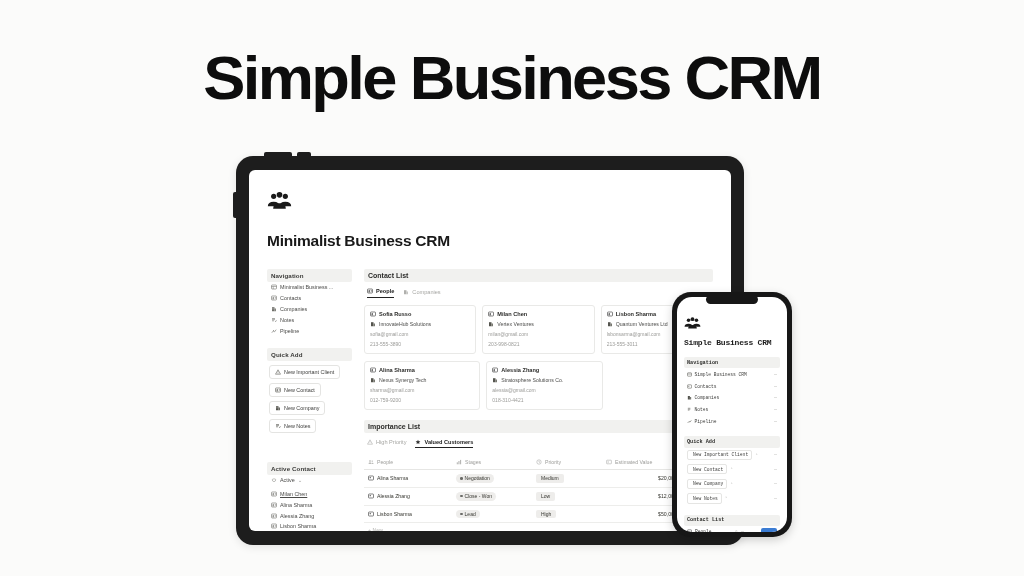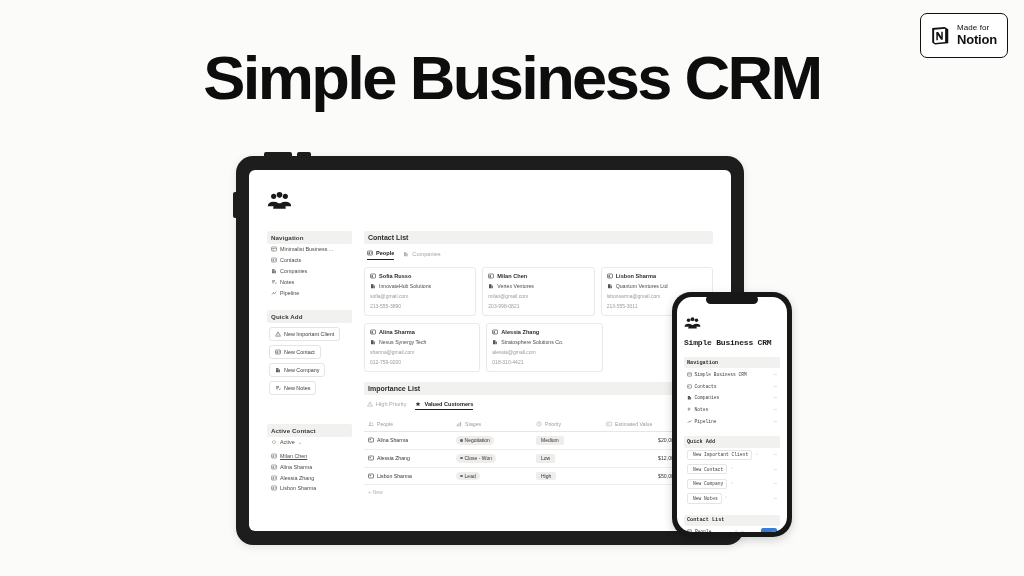--- a/index.html
+++ b/index.html
@@ -164,51 +164,41 @@
   .p-chip .tail { margin-left: auto; color: #c2c2bf; }
   .p-bottom { display: flex; align-items: center; padding: 2.5px 3px; gap: 3px; }
   .p-blue { margin-left: auto; background: #3b7cd3; border-radius: 2px; width: 16px; height: 7px; }
   .mini-ico { color: #bcbcb9; font-size: 5px; }
 </style>
 </head>
 <body>
 
 <div class="page">
 
-  <div class="notion-badge">
-    <svg class="notion-logo" viewBox="0 0 24 24">
-      <path d="M3.5 3.2 L17.2 2.1 L21 4.6 L21 20 L6.4 21.3 L3.5 19.1 Z" fill="#111"></path>
-      <path d="M5.6 5.1 L17.6 4.1 L17.6 18.6 L6.7 19.6 L5.6 18.8 Z" fill="#fff"></path>
-      <path d="M8 7.6 L8 16.6 L9.6 16.5 L9.6 10.9 L13.2 16.2 L15 16.1 L15 7.3 L13.4 7.4 L13.4 12.7 L10 7.5 Z" fill="#111"></path>
-    </svg>
-    <div class="badge-text">
-      <div class="badge-made">Made for</div>
-      <div class="badge-notion">Notion</div>
-    </div>
-  </div>
 
   <div class="hero-title">Simple Business CRM</div>
 
   <div class="tablet">
     <div class="tablet-btn tb1"></div>
     <div class="tablet-btn tb2"></div>
     <div class="tb-side"></div>
 
     <div class="tablet-screen">
       <div class="t-inner">
 
         <svg class="people-emoji" viewBox="0 0 30 24">
           <circle cx="8" cy="5.2" r="3.1" fill="#1a1a1a"></circle>
           <circle cx="22" cy="5.2" r="3.1" fill="#1a1a1a"></circle>
           <circle cx="15" cy="3.4" r="3.4" fill="#1a1a1a"></circle>
           <path d="M1 17 q0-5.4 7-5.4 t7 5.4 z" fill="#1a1a1a"></path>
           <path d="M15 17 q0-5.4 7-5.4 t7 5.4 z" fill="#1a1a1a"></path>
           <path d="M7.4 20 q0-6.4 7.6-6.4 t7.6 6.4 z" fill="#1a1a1a"></path>
         </svg>
 
+        <div class="t-page-title">Minimalist Business CRM</div>
 
         <div class="t-body">
 
           <div class="t-left">
 
             <div class="sec-head">Navigation</div>
             <div>
               <div class="mini-row">
                 <svg class="ic" viewBox="0 0 12 12">
                     <rect x="1" y="2" width="10" height="8" rx="1.4" fill="none" stroke="#55554f" stroke-width="1.2"></rect>

